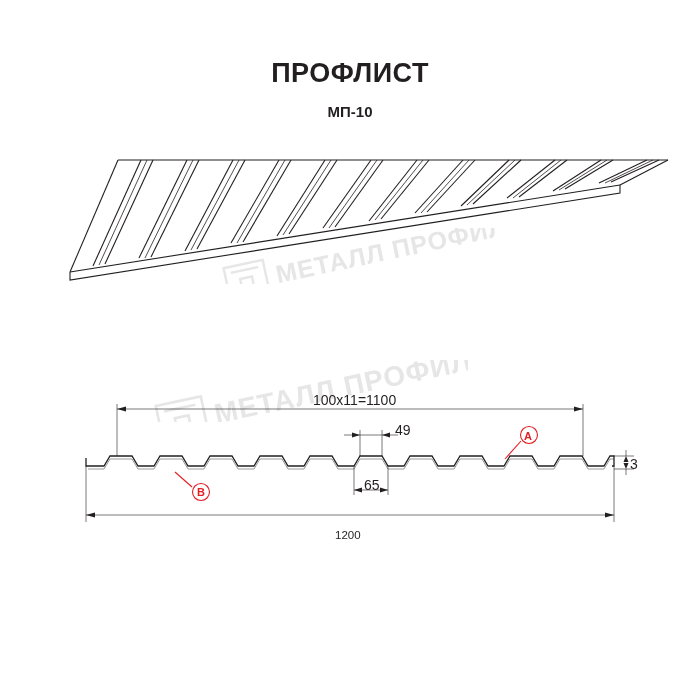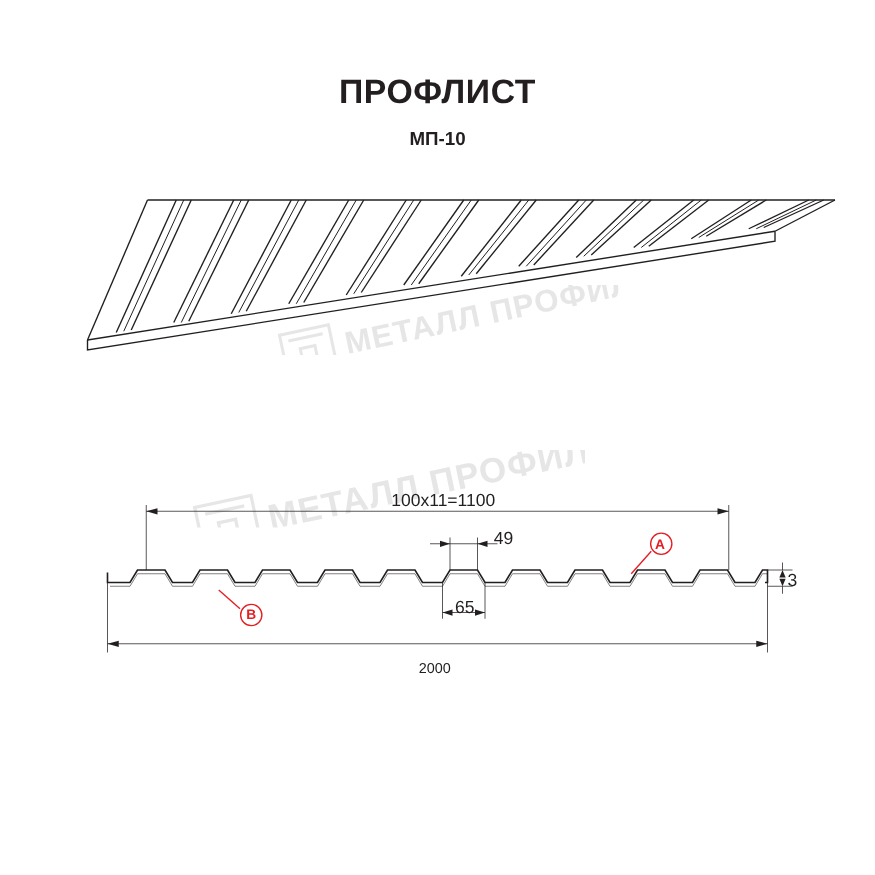--- a/index.html
+++ b/index.html
@@ -254,18 +254,18 @@
         <path d="M175 472 L192 487"></path>
         <circle cx="201" cy="492" r="8.5" fill="none"></circle>
       </g>
     </g>
   </svg>
 
   <div class="dim-label lbl-1100">100х11=1100</div>
   <div class="dim-label lbl-35">49</div>
   <div class="dim-label lbl-65">65</div>
   <div class="dim-label lbl-10">3</div>
-  <div class="dim-label lbl-1200">2000</div>
+  <div class="dim-label lbl-1200">1200</div>
 
   <div class="callout-letter ca">А</div>
   <div class="callout-letter cb">В</div>
 
 </div>
 
 </body></html>

